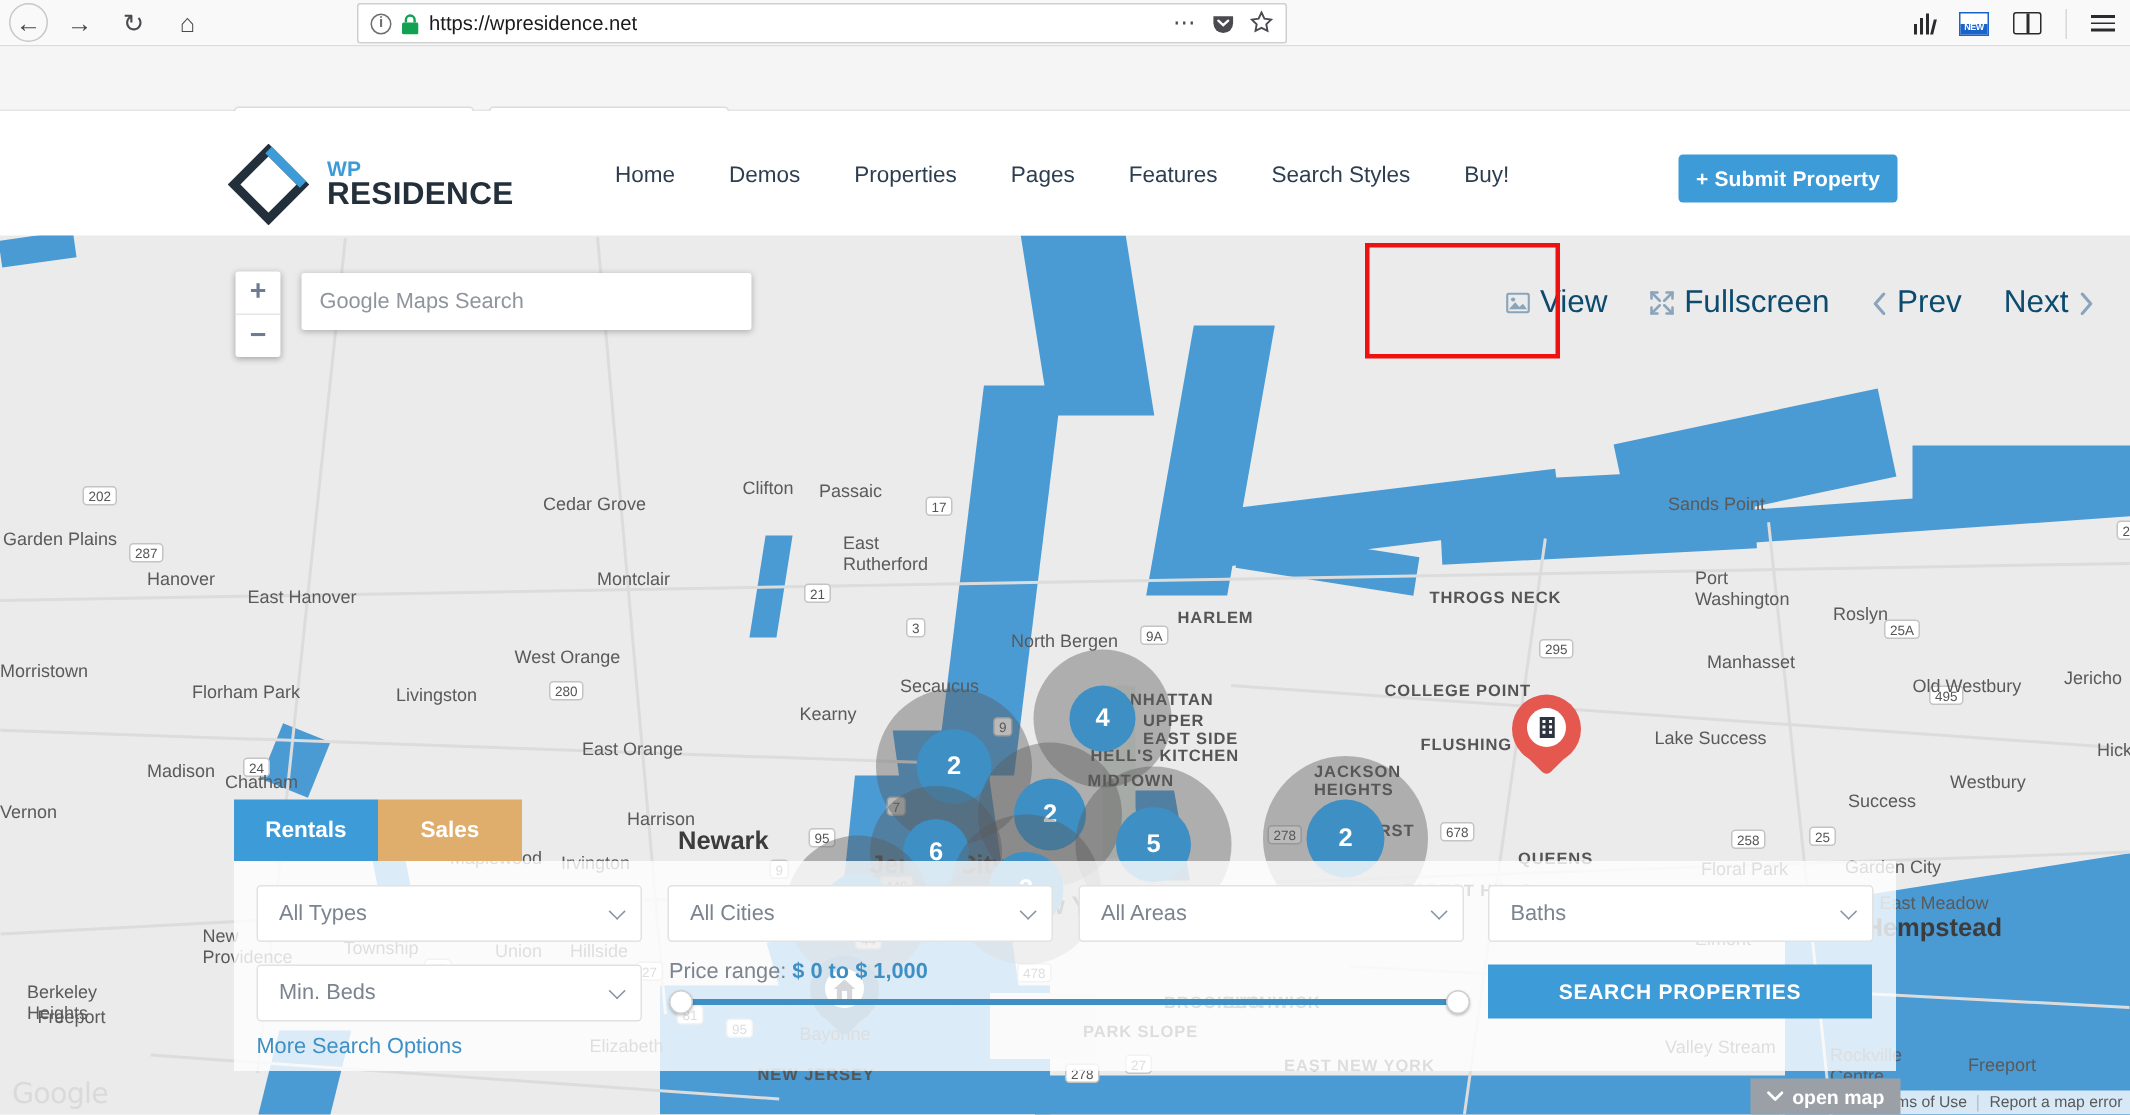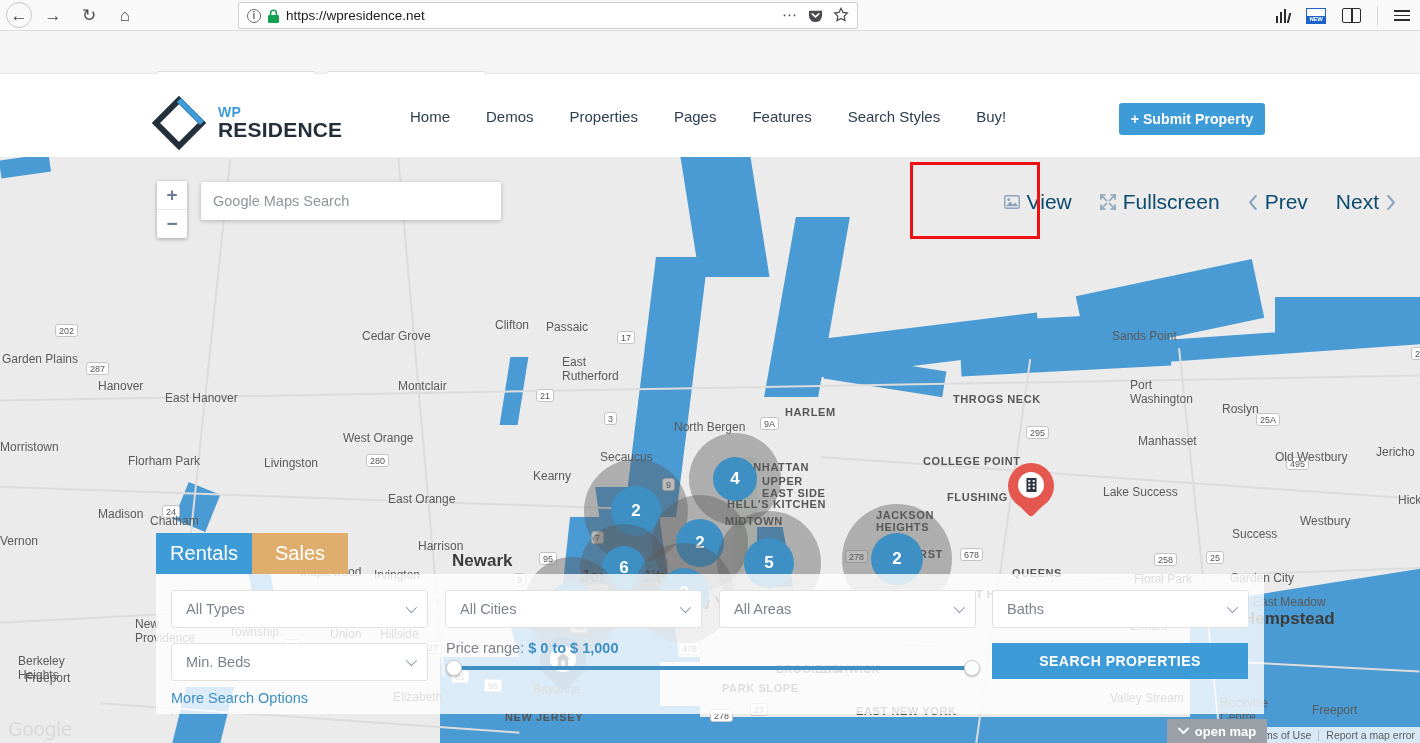--- a/index.html
+++ b/index.html
@@ -165,21 +165,21 @@
   .pin .ic {
     position: absolute; left: 10px; top: 9px; width: 26px; height: 26px; border-radius: 50%;
     background: #ffffff; display: flex; align-items: center; justify-content: center;
     color: #2d3340; font-size: 15px; z-index: 2;
   }
 
   
   .tabs { position: absolute; left: 156px; top: 533px; display: flex; z-index: 20; }
   .tab {
     width: 96px; height: 41px; display: flex; align-items: center; justify-content: center;
-    color: #ffffff; font-size: 20px; font-weight: normal;
+    color: #ffffff; font-size: 15px; font-weight: bold;
   }
   .tab.rentals { background: #3d9bd8; }
   .tab.sales { background: #e0ae6c; }
   .panel {
     position: absolute; left: 156px; top: 574px; width: 1108px; height: 140px;
     background: rgba(255,255,255,0.80); z-index: 19;
   }
   .field {
     position: absolute; height: 38px; background: #ffffff; border: 1px solid #e2e2e2;
     border-radius: 3px; display: flex; align-items: center; padding: 0 14px;

